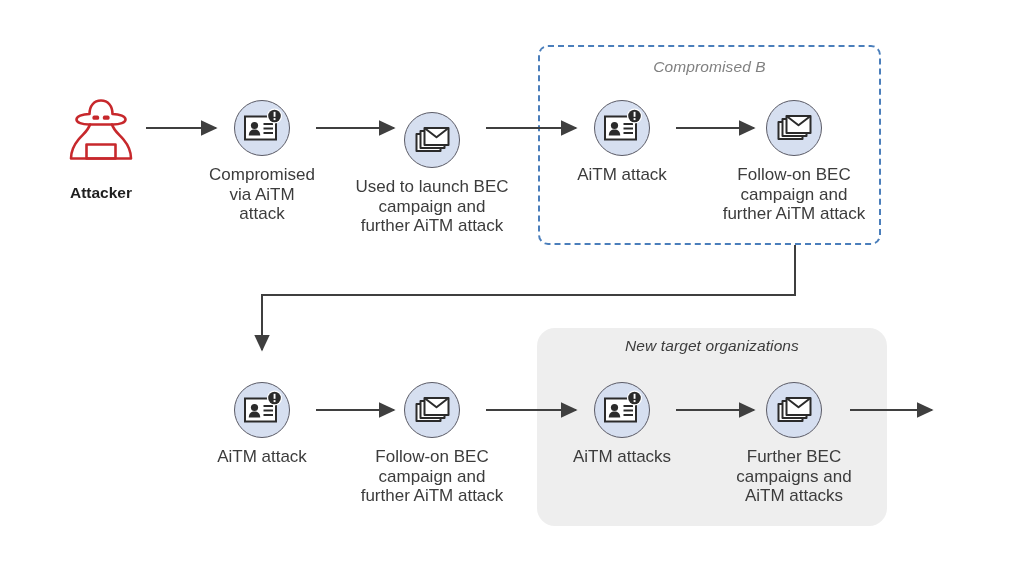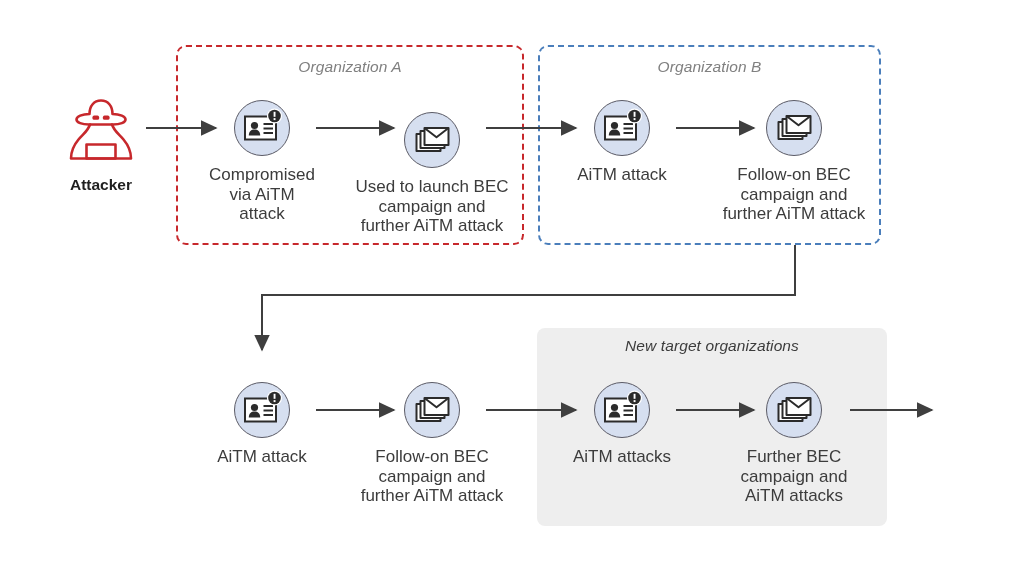--- a/index.html
+++ b/index.html
@@ -24,21 +24,21 @@
 
   
   .group {
     position: absolute;
     box-sizing: border-box;
     border-radius: 10px;
   }
   .group.dashed-red   { border: 2.5px dashed #c7282c; }
   .group.dashed-blue  { border: 2.5px dashed #4a7ebb; }
   .group.dashed-gray  { border: 2.5px dashed #7f7f7f; }
-  .group.filled-gray  { background: #eeeeee; border: none; border-radius: 8px; }
+  .group.filled-gray  { background: #eeeeee; border: none; border-radius: 18px; }
 
   .group-title {
     position: absolute;
     left: 0;
     right: 0;
     text-align: center;
     font-style: italic;
     font-size: 15.5px;
     letter-spacing: .1px;
     color: #808080;
@@ -74,40 +74,37 @@
 
   
   #attacker {
     position: absolute;
     width: 160px;
     margin-left: -80px;
     text-align: center;
   }
   #attacker .glyph { height: 72px; }
   #attacker .label {
-    margin-top: 12px;
+    margin-top: 20px;
     font-size: 15.5px;
     font-weight: bold;
     color: #1f1f1f;
   }
 
   
   #wires { position: absolute; left: 0; top: 0; pointer-events: none; }
 </style>
 </head>
 <body>
 
 <div id="canvas">
 
-  <div class="group dashed-red" id="box-org-a" style="left:176px; top:45px; width:348px; height:200px;">
-    <div class="group-title" style="top:11px;">Organization A</div>
-  </div>
 
   <div class="group dashed-blue" id="box-org-b" style="left:538px; top:45px; width:343px; height:200px;">
-    <div class="group-title" style="top:11px;">Organization B</div>
+    <div class="group-title" style="top:11px;">Compromised B</div>
   </div>
 
 
   <div class="group filled-gray" id="box-new-targets" style="left:537px; top:328px; width:350px; height:198px;">
     <div class="group-title dark" style="top:9px;">New target organizations</div>
   </div>
 
   <svg id="wires" width="1024" height="578">
     <defs>
       <marker id="ah" markerWidth="9" markerHeight="9" refX="7.6" refY="4.5" orient="auto" markerUnits="strokeWidth">
@@ -290,17 +287,17 @@
       <svg width="54" height="54" viewBox="0 0 54 54">
         <g fill="#ffffff" stroke="#2b2b2b" stroke-width="2" stroke-linejoin="round">
           <rect x="11.5" y="21" width="24" height="17"></rect>
           <rect x="15.5" y="18" width="24" height="17"></rect>
           <rect x="19.5" y="15" width="24" height="17"></rect>
           <path d="M19.5,15 L31.5,24.3 L43.5,15" fill="none"></path>
         </g>
       </svg>
     </div>
     <div class="caption">Further BEC
-campaign and
+campaigns and
 AiTM attacks</div>
   </div>
 
 </div>
 
 </body></html>

